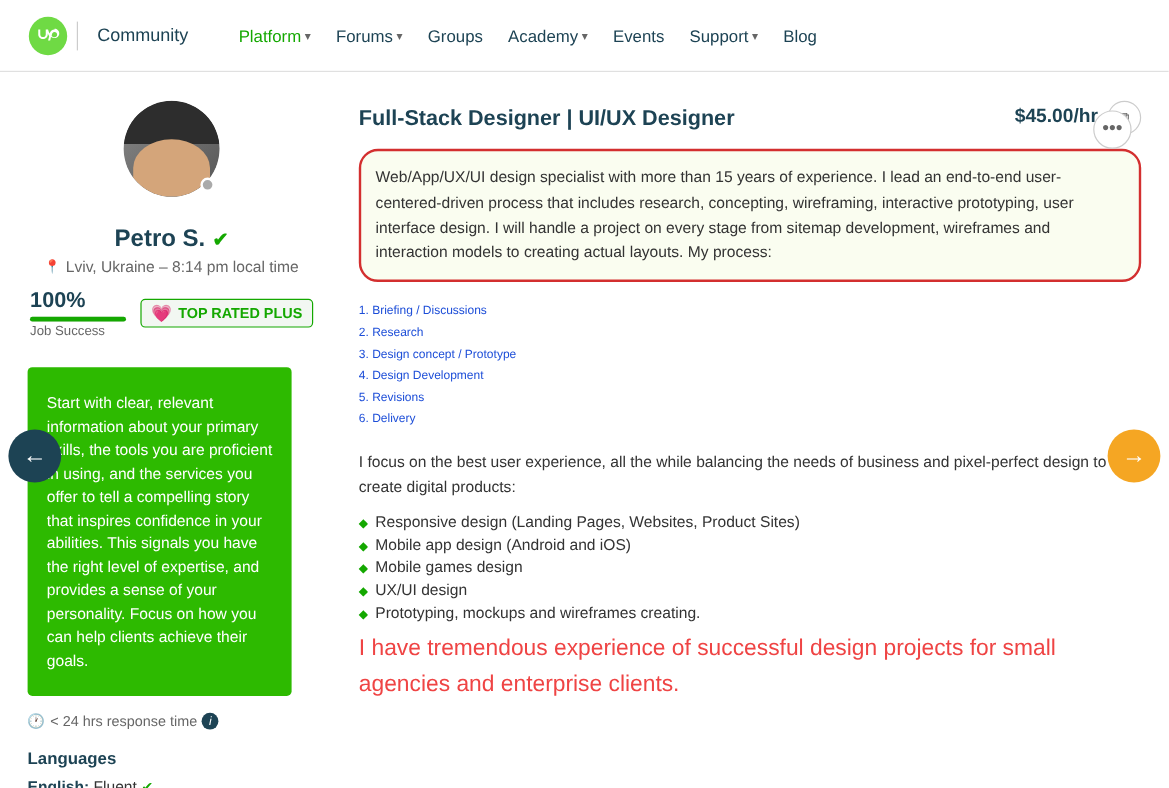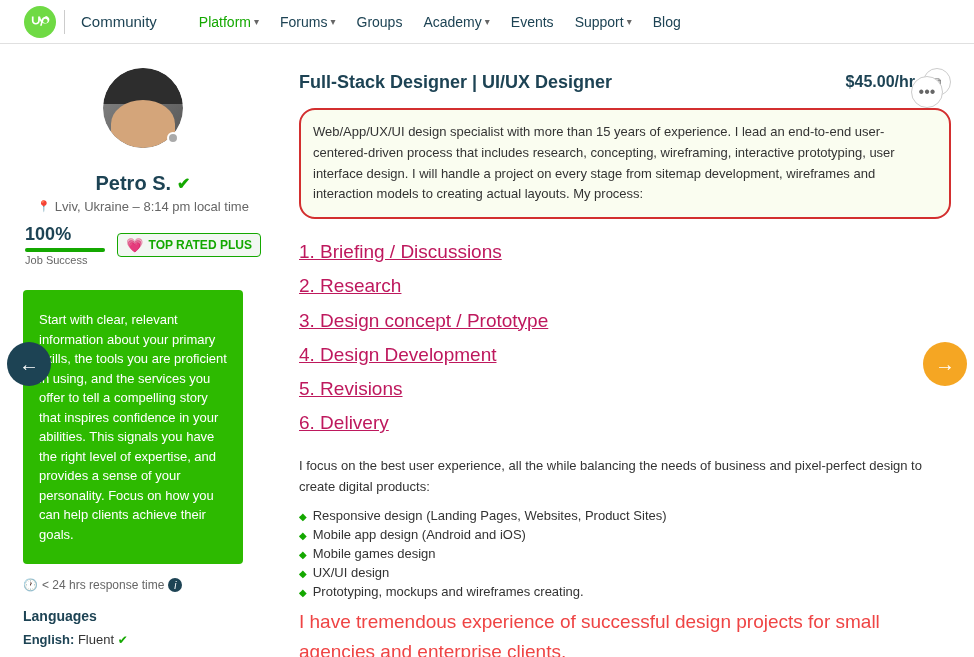--- a/index.html
+++ b/index.html
@@ -1,19 +1,19 @@
 <!DOCTYPE html>
 <html><head>
   <meta charset="utf-8">
   <style>
     * { box-sizing: border-box; margin: 0; padding: 0; }
     body { font-family: -apple-system, BlinkMacSystemFont, 'Segoe UI', sans-serif; background: #fff; color: #333; font-size: 14px; }
     
     
-    nav { display: flex; align-items: center; padding: 0 24px; height: 44px; border-bottom: 1px solid #e0e0e0; position: relative; z-index: 10; }
+    nav { display: flex; align-items: center; padding: 0 24px; height: 60px; border-bottom: 1px solid #e0e0e0; position: relative; z-index: 10; }
     .nav-logo { display: flex; align-items: center; gap: 8px; margin-right: 32px; }
     .upwork-icon { width: 32px; height: 32px; background: #6fda44; border-radius: 50%; display: flex; align-items: center; justify-content: center; }
     .upwork-icon svg { width: 20px; height: 20px; }
     .nav-divider { width: 1px; height: 24px; background: #ccc; margin-right: 8px; }
     .nav-community { color: #1d4354; font-size: 15px; font-weight: 400; }
     .nav-links { display: flex; align-items: center; gap: 1px; }
     .nav-link { display: flex; align-items: center; gap: 3px; padding: 8px 10px; color: #1d4354; font-size: 14px; font-weight: 500; cursor: pointer; text-decoration: none; }
     .nav-link .chevron { font-size: 10px; color: #666; }
     .nav-link.active { color: #14a800; }
 
@@ -65,21 +65,21 @@
     
     .job-title-row { display: flex; align-items: center; justify-content: space-between; margin-bottom: 12px; }
     .job-title { font-size: 18px; font-weight: 600; color: #1d4354; }
     .rate-row { display: flex; align-items: center; gap: 8px; }
     .rate { font-size: 16px; font-weight: 600; color: #1d4354; }
     .copy-btn { width: 28px; height: 28px; border-radius: 50%; border: 1px solid #ccc; background: #fff; display: flex; align-items: center; justify-content: center; cursor: pointer; font-size: 12px; color: #666; }
 
     .description-box { border: 2px solid #d32f2f; background: #fafdf0; padding: 12px; border-radius: 16px; margin-bottom: 16px; font-size: 13px; line-height: 1.6; color: #333; }
 
     .process-list { margin-bottom: 16px; }
-    .process-item { font-size: 19px; color: #be185d; line-height: 1.8; text-decoration: underline; }
+    .process-item { font-size: 10px; color: #1d4ed8; line-height: 1.8; }
 
     .skills-intro { font-size: 13px; color: #333; margin-bottom: 10px; line-height: 1.6; }
     .skill-item { display: flex; align-items: flex-start; gap: 6px; margin-bottom: 4px; font-size: 13px; color: #333; }
     .diamond { color: #14a800; font-size: 10px; margin-top: 3px; }
 
     .tools-text { font-size: 13px; color: #333; margin-top: 12px; line-height: 1.6; }
     .enterprise-text { font-size: 19px; color: #ef4444; margin-top: 8px; line-height: 1.6; }
 
     .more-btn-row { position: absolute; top: 8px; right: 8px; }
     .more-btn { width: 32px; height: 32px; border-radius: 50%; border: 1px solid #ccc; background: #fff; display: flex; align-items: center; justify-content: center; cursor: pointer; font-size: 16px; color: #666; }

